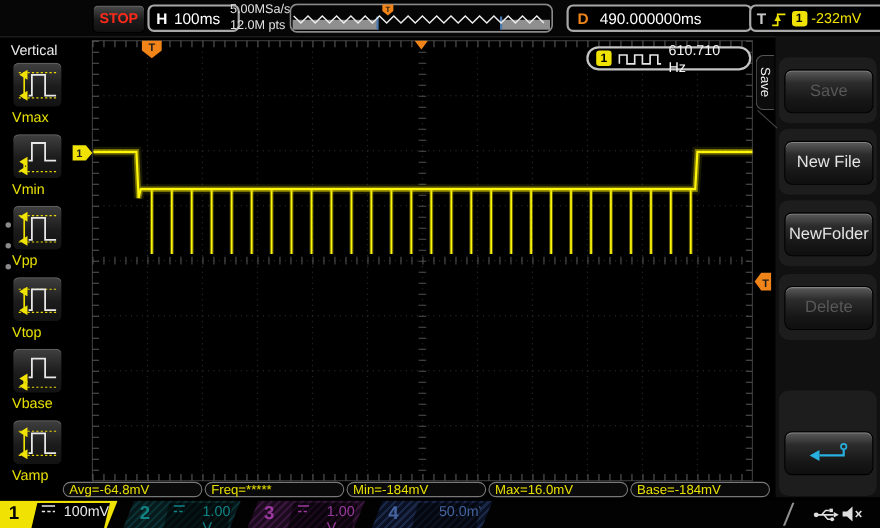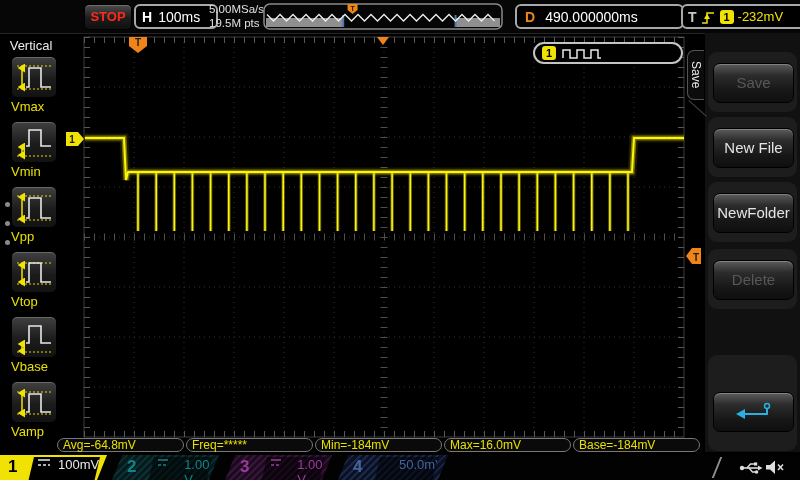--- a/index.html
+++ b/index.html
@@ -116,21 +116,21 @@
 </svg>
 
 <div class="topbar">
   <div class="stop-btn">STOP</div>
   <div class="hbox">
     <span class="h-badge">H</span>
     <span class="tb">100ms</span>
   </div>
   <div class="sample-info">
     <div>5.00MSa/s</div>
-    <div>19.5M pts</div>
+    <div>12.0M pts</div>
   </div>
   <div class="preview-wrap">
     <svg id="preview-svg" width="240" height="27">
         <rect x="1" y="1" width="238" height="25" rx="6" fill="#050505" stroke="#8a8a8a" stroke-width="1.5"></rect>
         <rect x="3" y="15" width="77.22" height="9" fill="#8f8f8f"></rect>
         <rect x="192.54000000000002" y="15" width="44.45999999999998" height="9" fill="#8f8f8f"></rect>
         <line x1="80.22" y1="12" x2="80.22" y2="24" stroke="#4a7ab0" stroke-width="2"></line>
         <line x1="192.54000000000002" y1="12" x2="192.54000000000002" y2="24" stroke="#4a7ab0" stroke-width="2"></line>
         <polyline points="4,11.5 10.5,18 17,11.5 23.5,18 30,11.5 36.5,18 43,11.5 49.5,18 56,11.5 62.5,18 69,11.5 75.5,18 82,11.5 88.5,18 95,11.5 101.5,18 108,11.5 114.5,18 121,11.5 127.5,18 134,11.5 140.5,18 147,11.5 153.5,18 160,11.5 166.5,18 173,11.5 179.5,18 186,11.5 192.5,18 199,11.5 205.5,18 212,11.5 218.5,18 225,11.5 231.5,18" fill="none" stroke="#efefef" stroke-width="1.3"></polyline>
         <polygon points="84.58,1 94.58,1 94.58,7 89.58,11 84.58,7" fill="#f08418"></polygon>
@@ -273,20 +273,21 @@
     <polygon class="ch-marker" points="0,0 12,0 18,7 12,14 0,14"></polygon>
     <text class="marker-t" x="6" y="11">1</text>
   </g>
 </svg>
 
 <div class="freq-box">
   <span class="ch-badge-mini">1</span>
   <svg width="40" height="14">
     <path d="M1 12 V4 H8 V12 H15 V4 H22 V12 H29 V4 H36 V12 H39" fill="none" stroke="#e8e8e8" stroke-width="1.5"></path>
   </svg>
+  <span class="freq-value">610.710 Hz</span>
 </div>
 
 <div class="menu-panel">
   <div class="slot sl0"></div>
     <div class="slot sl1"></div>
     <div class="slot sl2"></div>
   <div class="slot sl3"></div>
     <div class="slot sl4"></div>
   <div class="menu-btn mb0 disabled">Save</div>
   <div class="menu-btn mb1">New File</div>

